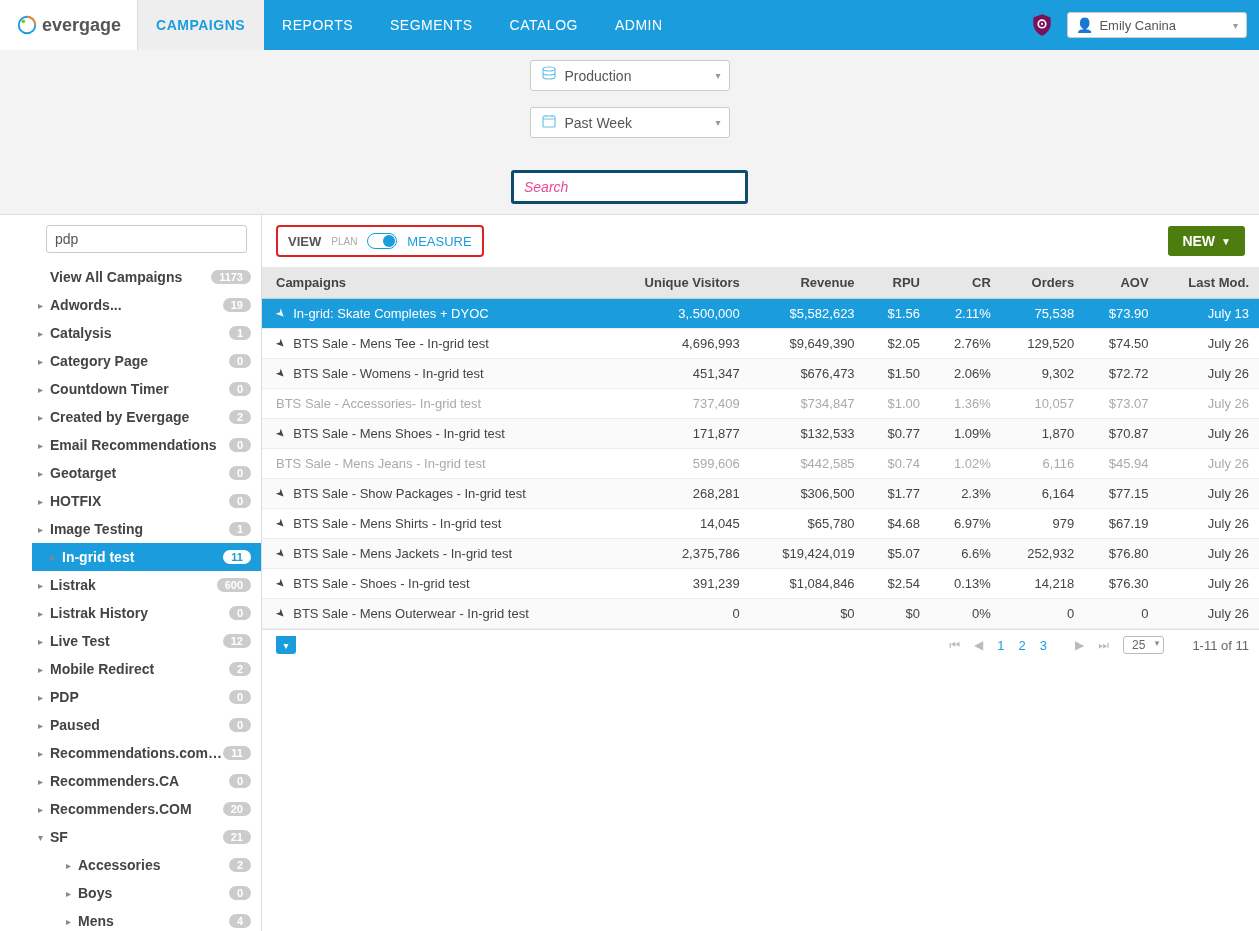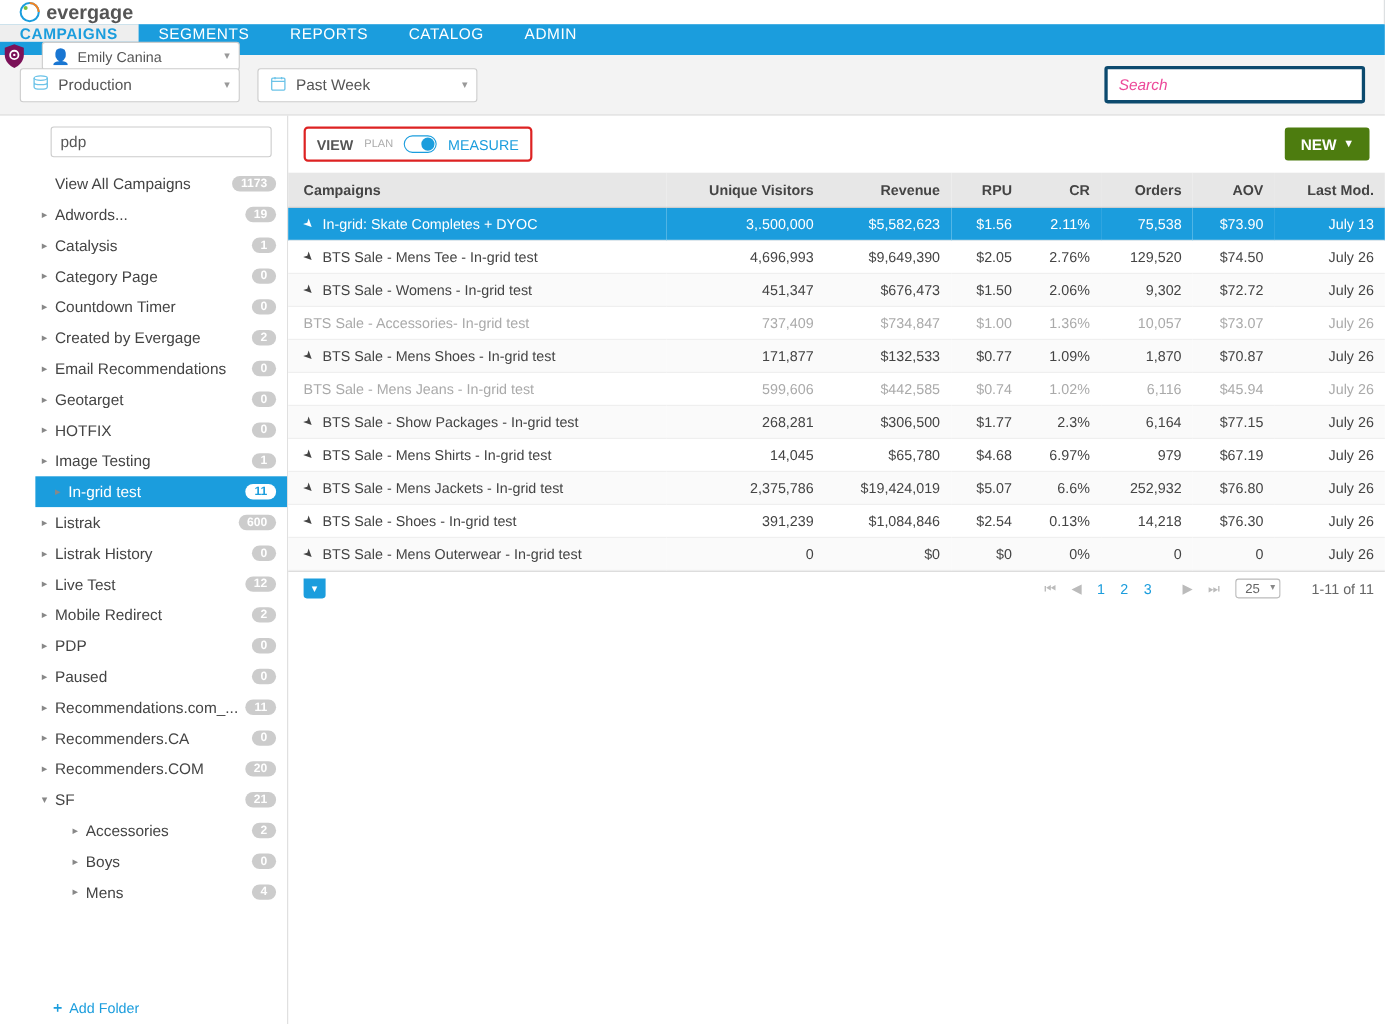--- a/index.html
+++ b/index.html
@@ -1,46 +1,46 @@
 <!DOCTYPE html>
 <html><head>
 <meta charset="utf-8">
 <style>
 * { box-sizing: border-box; margin: 0; padding: 0; }
 body { font-family: "Helvetica Neue", Arial, sans-serif; font-size: 13px; color: #333; background: #fff; width: 1259px; }
-.header { display: flex; align-items: stretch; background: #1b9ddd; height: 50px; flex-direction: column; }
+.header { display: flex; align-items: stretch; background: #1b9ddd; height: 50px; }
 .logo-box { background: #fff; padding: 0 16px; display: flex; align-items: center; border-right: 1px solid #ddd; }
 .logo { font-weight: bold; font-size: 18px; color: #555; display: flex; align-items: center; gap: 4px; }
 .logo svg { width: 22px; height: 22px; }
 .nav { display: flex; align-items: stretch; flex: 1; }
 .nav-item { padding: 0 18px; display: flex; align-items: center; color: #fff; font-size: 14px; letter-spacing: 0.5px; cursor: pointer; border-right: 1px solid rgba(255,255,255,0.0);}
 .nav-item.active { background: #eee; color: #1b9ddd; font-weight: bold; }
 .header-right { display: flex; align-items: center; gap: 12px; padding-right: 12px; }
 .shield { width: 26px; height: 26px; }
 .user-drop { background: #fff; border: 1px solid #ccc; border-radius: 3px; padding: 4px 28px 4px 8px; display: flex; align-items: center; gap: 6px; position: relative; min-width: 180px; font-size: 13px; color: #555;}
 .user-drop::after { content: "▾"; position: absolute; right: 8px; color: #999; font-size: 10px; }
 .user-icon { color: #bbb; font-size: 14px; }
 
-.subbar { display: flex; align-items: center; padding: 10px 18px; background: #f3f3f3; border-bottom: 1px solid #ddd; gap: 16px; }
+.subbar { display: flex; align-items: center; padding: 10px 18px; background: #f3f3f3; border-bottom: 1px solid #ddd; gap: 16px; flex-direction: column; }
 .select-box { background: #fff; border: 1px solid #ccc; border-radius: 3px; padding: 5px 28px 5px 10px; display: flex; align-items: center; gap: 8px; position: relative; min-width: 200px; font-size: 14px; color: #555;}
 .select-box::after { content: "▾"; position: absolute; right: 8px; color: #999; font-size: 10px; }
 .db-icon { color: #6cc3e8; }
 .cal-icon { color: #6cc3e8; }
 .subbar-spacer { flex: 1; }
 .search-box { background: #fff; border: 3px solid #0c4a6e; border-radius: 3px; padding: 6px 10px; width: 237px; font-size: 14px; color: #ec4899; font-style: italic; }
 
 .main { display: flex; height: 830px; padding-left: 32px; }
 .sidebar { width: 230px; border-right: 1px solid #ddd; display: flex; flex-direction: column; }
 .sidebar-filter { margin: 10px 14px; border: 1px solid #ccc; border-radius: 3px; padding: 5px 8px; font-size: 14px; color: #555;}
 .side-list { flex: 1; overflow-y: auto; }
 .side-row { display: flex; align-items: center; padding: 6px 10px 6px 6px; cursor: pointer; font-size: 14px; color: #444; }
 .side-row.indent1 { padding-left: 18px; }
 .side-row.indent2 { padding-left: 34px; }
 .side-row .caret { width: 12px; color: #888; font-size: 10px; }
-.side-row .label { flex: 1; white-space: nowrap; overflow: hidden; text-overflow: ellipsis; }
+.side-row .label { flex: 1; white-space: nowrap; overflow: hidden; text-overflow: ellipsis; font-weight: bold; }
 .side-row .badge { background: #ccc; color: #fff; border-radius: 10px; padding: 1px 8px; font-size: 11px; font-weight: bold; min-width: 20px; text-align: center; }
 .side-row.active { background: #1b9ddd; color: #fff; }
 .side-row.active .badge { background: #fff; color: #1b9ddd; }
 .add-folder { padding: 10px 14px; color: #1b9ddd; font-size: 13px; cursor: pointer; display: flex; align-items: center; gap: 4px; }
 
 .content { flex: 1; display: flex; flex-direction: column; position: relative; }
 .view-bar { display: flex; align-items: center; padding: 10px 14px; gap: 10px; }
 .view-box { border: 2px solid #d22; border-radius: 4px; padding: 6px 10px; display: flex; align-items: center; gap: 10px; }
 .view-label { font-weight: bold; font-size: 13px; color: #555; }
 .plan-label { color: #aaa; font-size: 10px; }
@@ -82,22 +82,22 @@
       <svg viewBox="0 0 24 24">
           <circle cx="12" cy="12" r="9" fill="none" stroke="#1b9ddd" stroke-width="2"></circle>
           <circle cx="8" cy="8" r="2" fill="#79c142"></circle>
           <path d="M12 3 a9 9 0 0 1 9 9" fill="none" stroke="#f58220" stroke-width="2"></path>
         </svg>
       <span>evergage</span>
     </span>
   </div>
   <div class="nav" id="nav-items">
       <div class="nav-item active">CAMPAIGNS</div>
+      <div class="nav-item">REPORTS</div>
       <div class="nav-item">SEGMENTS</div>
-      <div class="nav-item">REPORTS</div>
       <div class="nav-item">CATALOG</div>
       <div class="nav-item">ADMIN</div>
     </div>
   <div class="header-right">
     <svg class="shield" viewBox="0 0 24 24">
         <path d="M12 2 L20 5 V11 C20 16 16 20 12 22 C8 20 4 16 4 11 V5 Z" fill="#7b1158"></path>
         <circle cx="12" cy="11" r="3.5" fill="none" stroke="#fff" stroke-width="1.5"></circle>
         <circle cx="12" cy="11" r="1" fill="#fff"></circle>
       </svg>
     <div class="user-drop">

